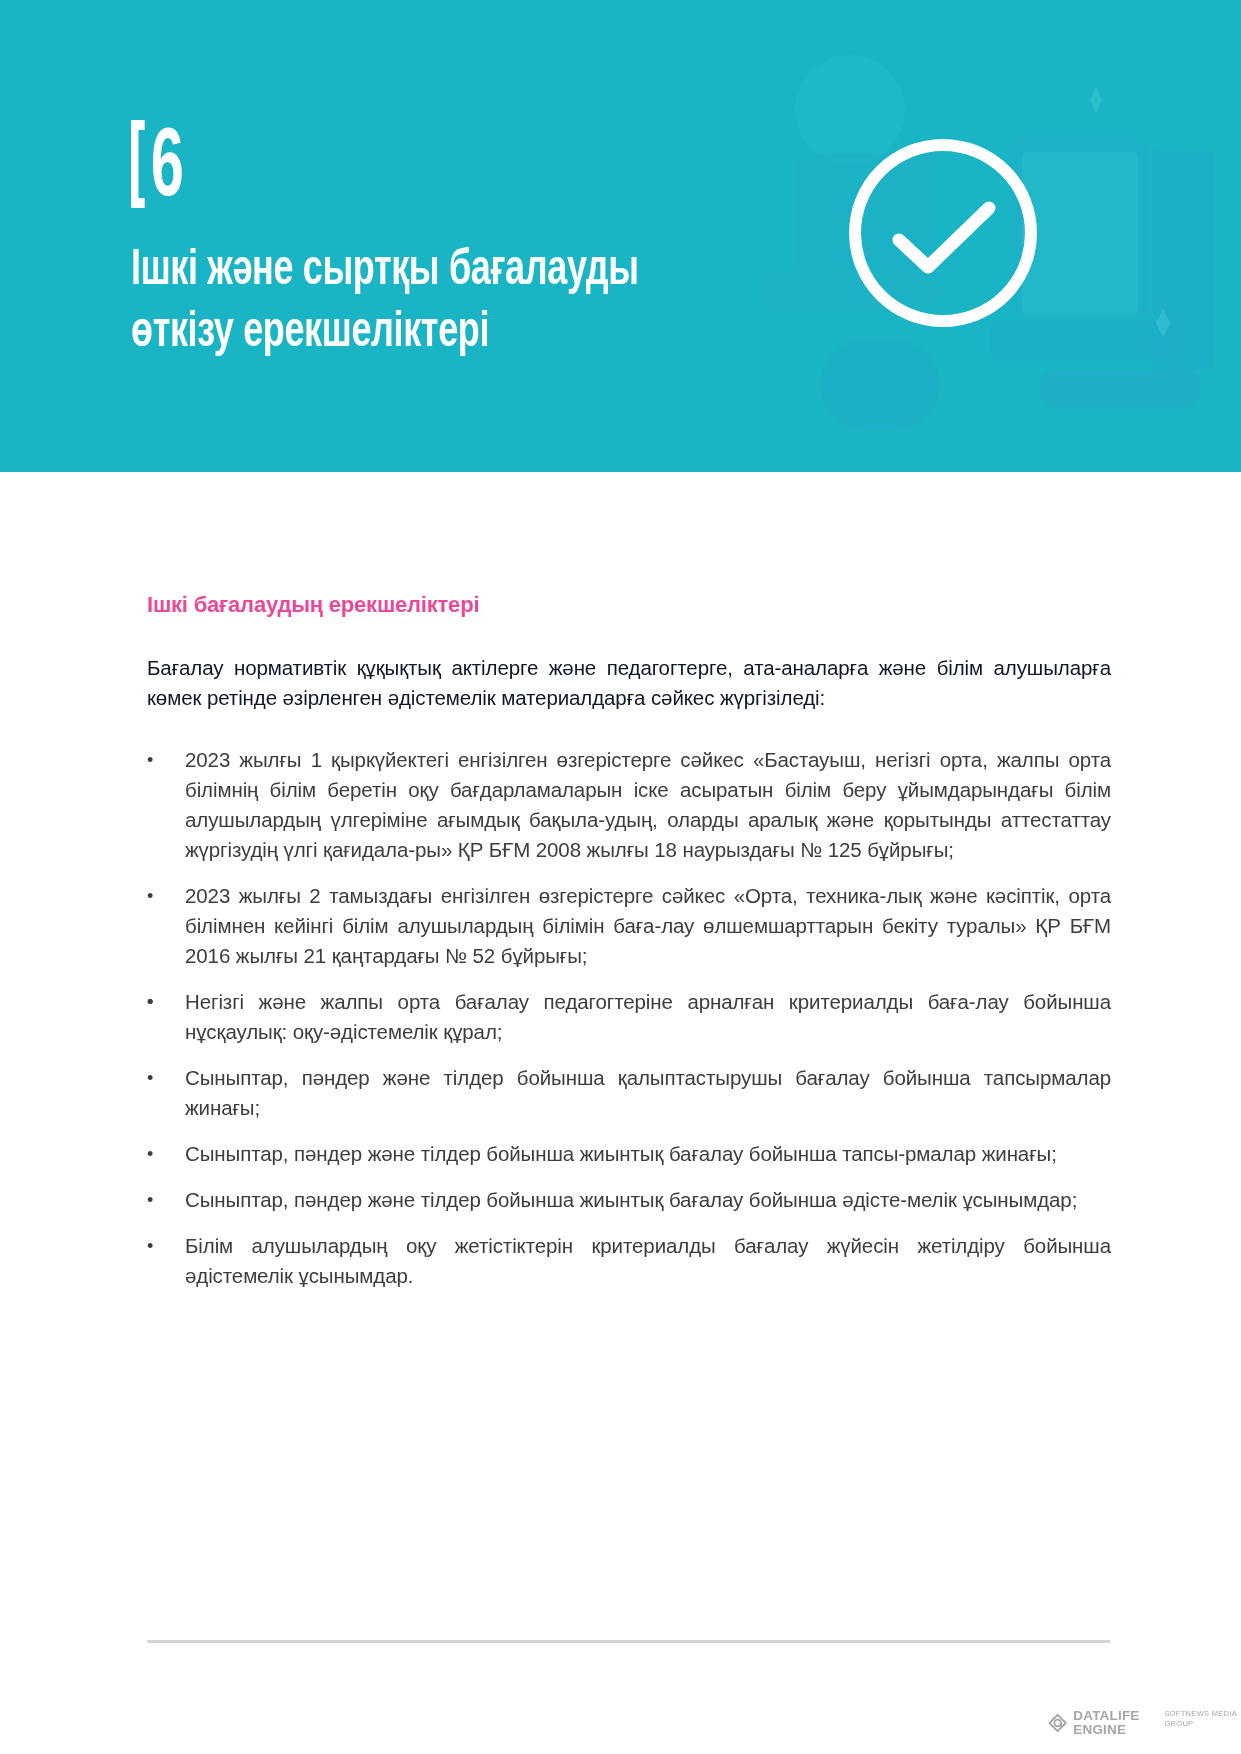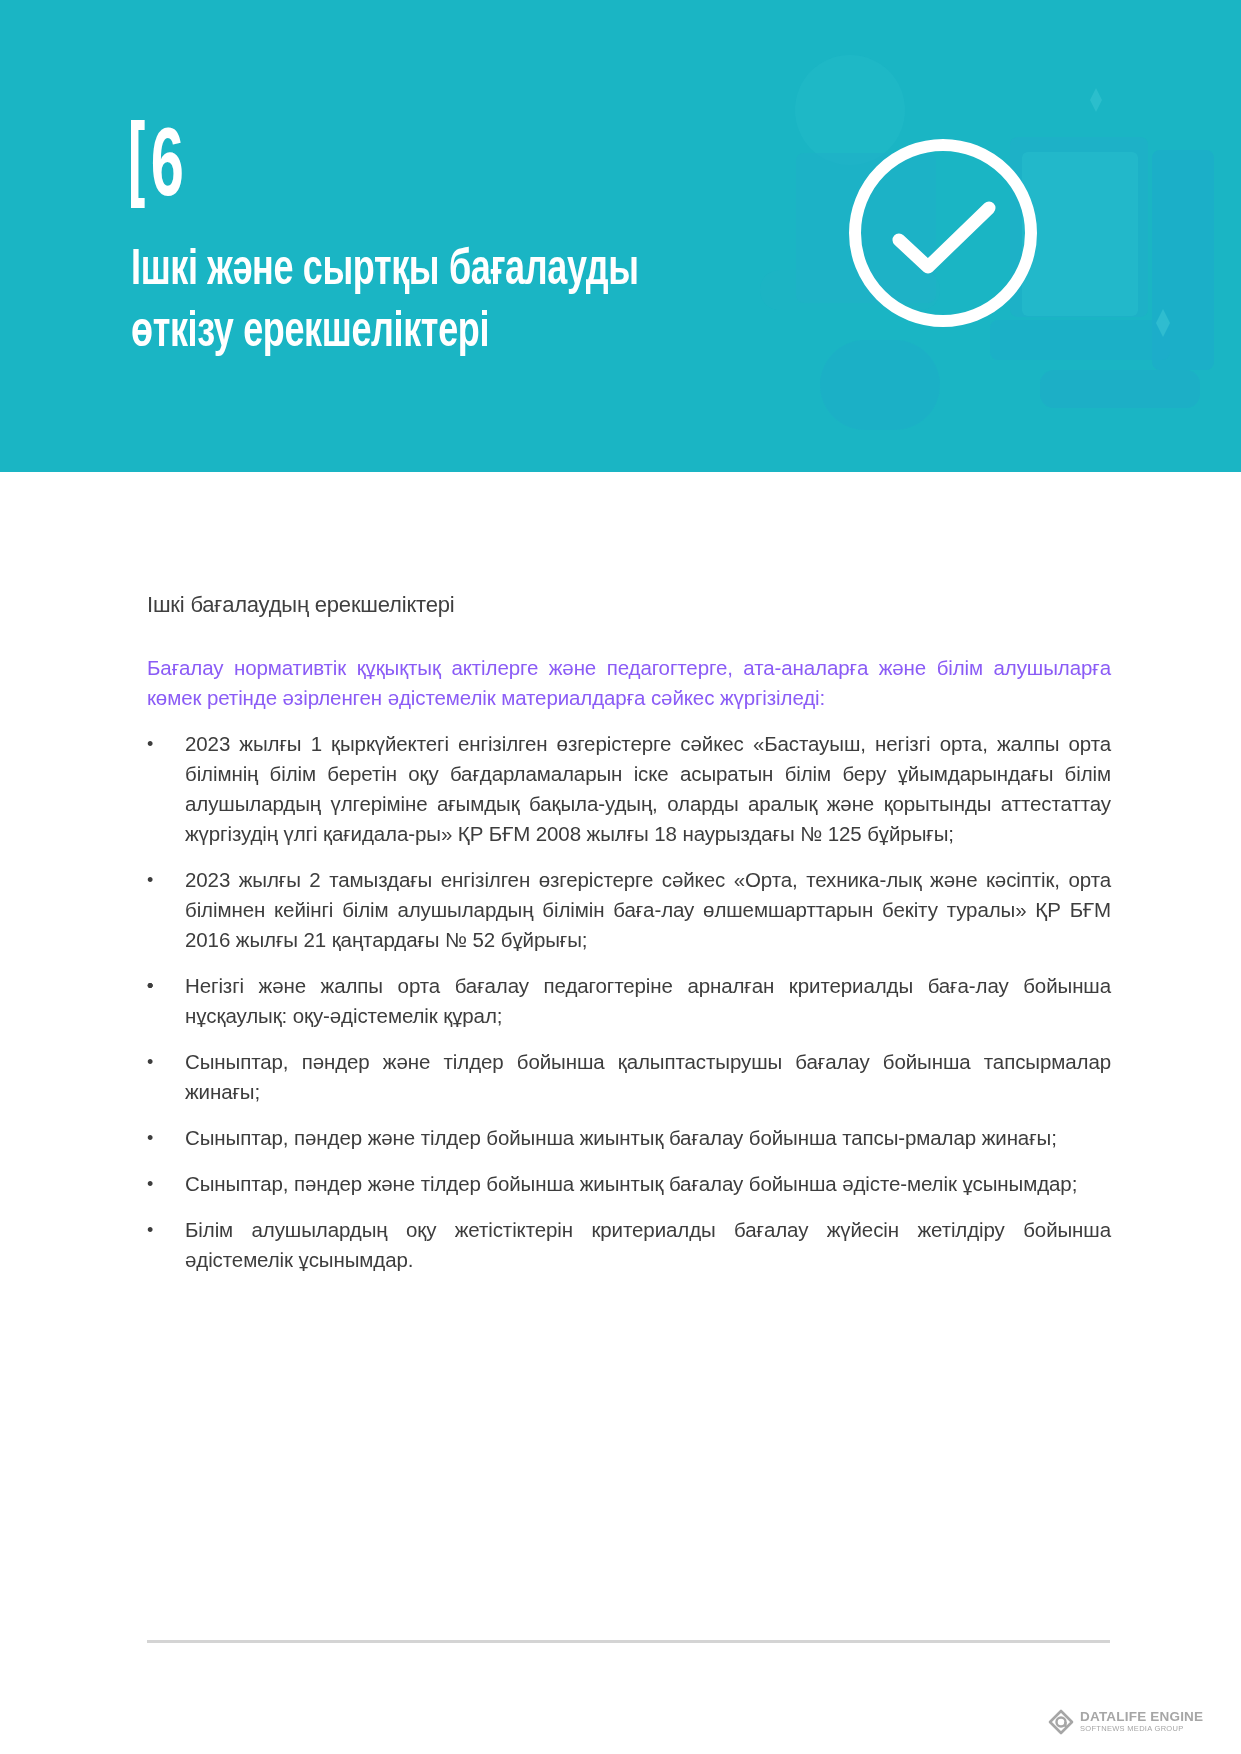--- a/index.html
+++ b/index.html
@@ -75,32 +75,32 @@
     width: 194px;
     height: 194px;
   }
   .content {
     position: absolute;
     left: 147px;
     top: 590px;
     width: 964px;
   }
   .section-heading {
-    font-weight: normal;
+    font-weight: bold;
     font-size: 22px;
     line-height: 30px;
-    color: #404040;
+    color: #ec4899;
     margin: 0 0 33px 0;
     letter-spacing: -0.2px;
   }
   .intro {
     font-size: 20.5px;
     line-height: 30px;
-    color: #8b5cf6;
-    margin: 0 0 16px 0;
+    color: #0f172a;
+    margin: 0 0 32px 0;
     text-align: justify;
     letter-spacing: -0.1px;
   }
   ul.criteria-list {
     list-style: none;
     margin: 0;
     padding: 0;
   }
   ul.criteria-list li {
     position: relative;
@@ -132,21 +132,21 @@
     left: 1048px;
     top: 1709px;
     display: flex;
     align-items: center;
     color: #a6a6a6;
   }
   .watermark .logo {
     width: 26px; height: 26px;
     margin-right: 6px;
   }
-  .watermark .wm-text { display: flex; flex-direction: column; }
+  .watermark .wm-text { display: flex; flex-direction: row; }
   .watermark .wm-title {
     font-weight: bold;
     font-size: 13.5px;
     line-height: 14px;
     letter-spacing: 0.2px;
   }
   .watermark .wm-sub {
     font-size: 7.5px;
     line-height: 10px;
     letter-spacing: 0.3px;

